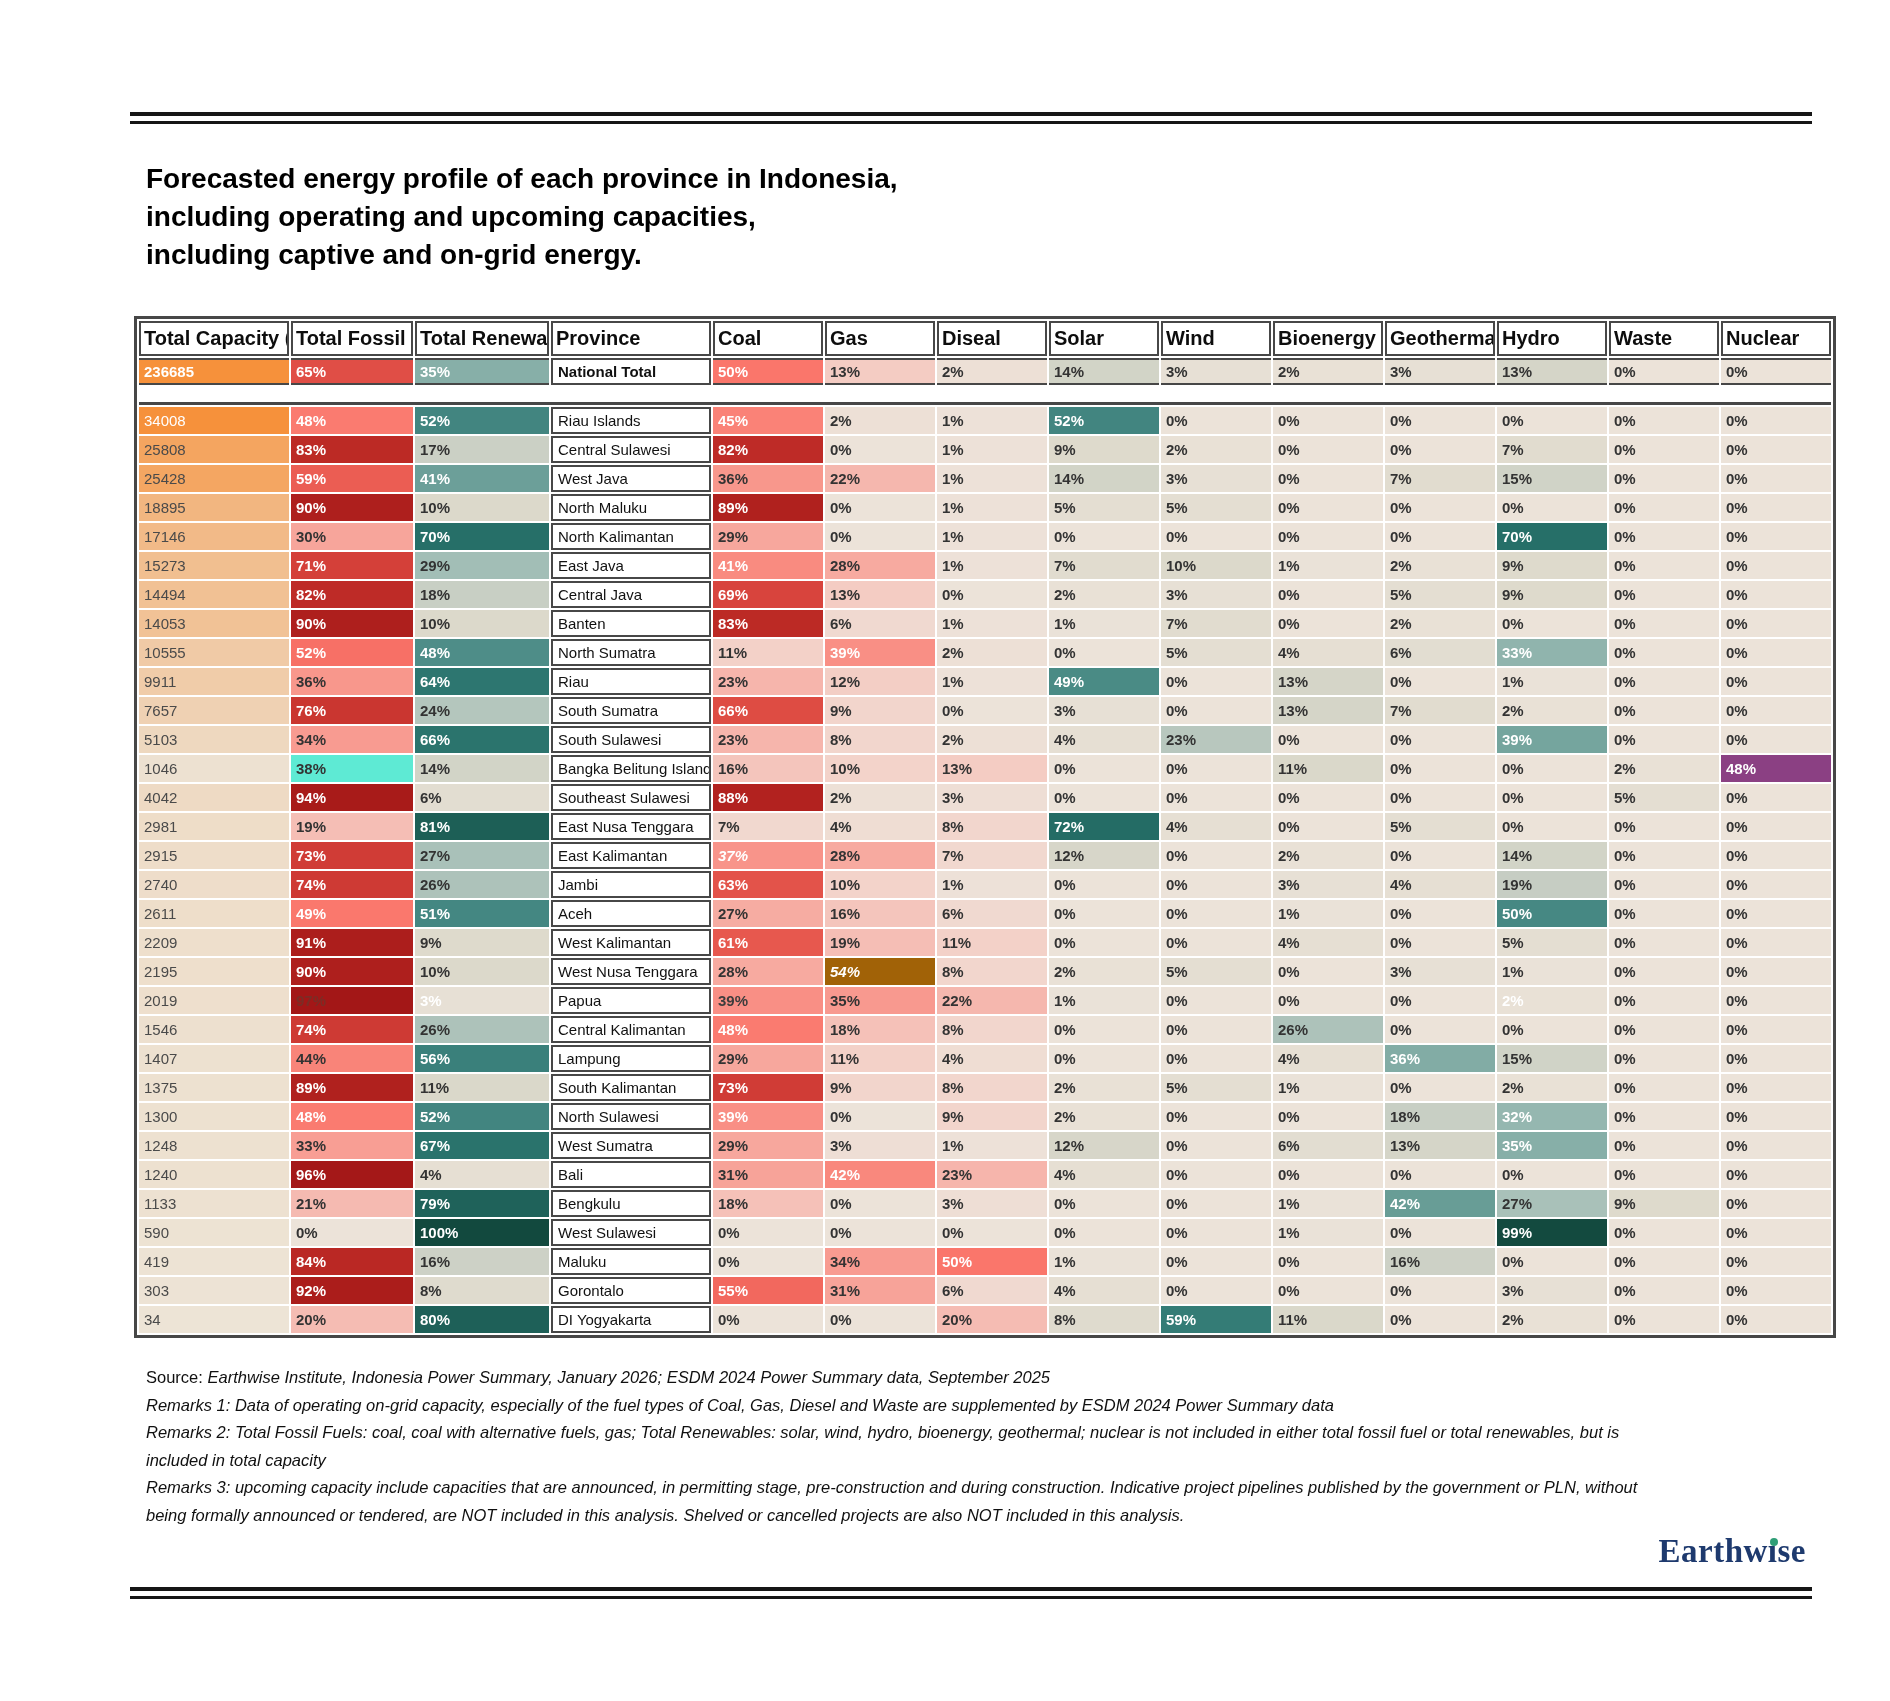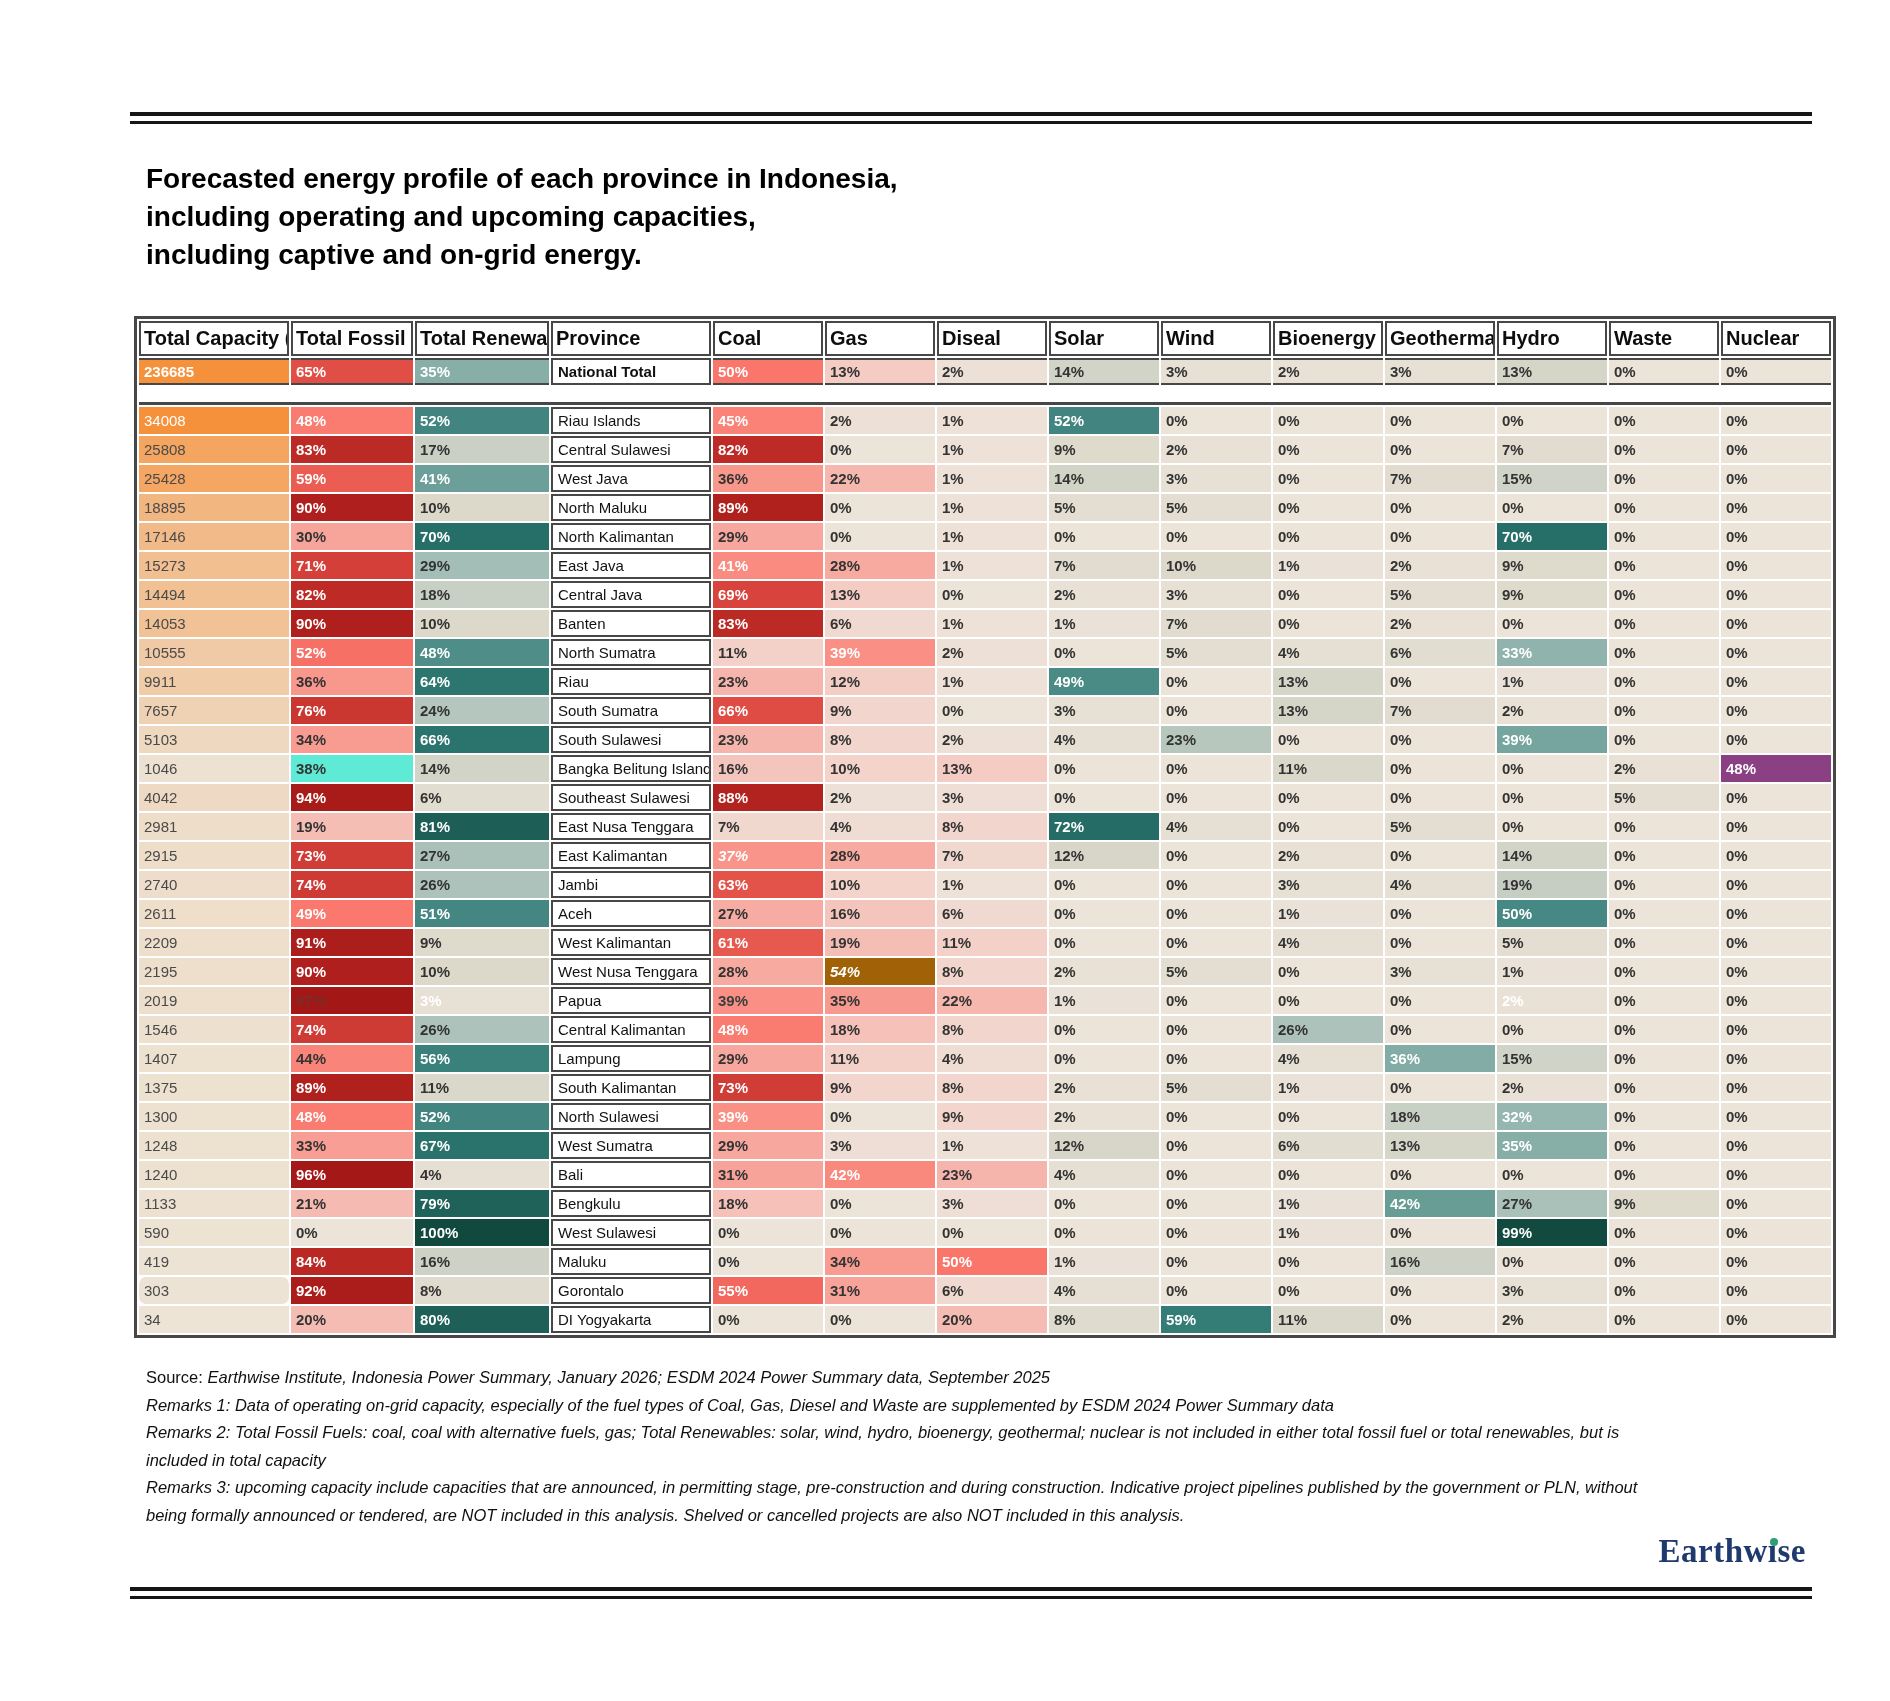--- a/index.html
+++ b/index.html
@@ -573,21 +573,21 @@
             <td style="background: rgb(250, 118, 107); color: rgb(255, 255, 255);">50%</td>
             <td style="background: rgb(234, 226, 216); color: rgb(51, 51, 51);">1%</td>
             <td style="background: rgb(236, 227, 217); color: rgb(51, 51, 51);">0%</td>
             <td style="background: rgb(236, 227, 217); color: rgb(51, 51, 51);">0%</td>
             <td style="background: rgb(205, 209, 198); color: rgb(51, 51, 51);">16%</td>
             <td style="background: rgb(236, 227, 217); color: rgb(51, 51, 51);">0%</td>
             <td style="background: rgb(236, 227, 217); color: rgb(51, 51, 51);">0%</td>
             <td style="background: rgb(236, 227, 217); color: rgb(51, 51, 51);">0%</td>
           </tr>
           <tr>
-            <td class="cap" style="background: rgb(237, 227, 213); color: rgb(74, 74, 74); border-radius: 7px;">303</td>
+            <td class="cap" style="background: rgb(237, 227, 213); color: rgb(74, 74, 74);">303</td>
             <td style="background: rgb(171, 29, 27); color: rgb(255, 255, 255);">92%</td>
             <td style="background: rgb(223, 219, 206); color: rgb(51, 51, 51);">8%</td>
             <td class="prov" style="background: rgb(255, 255, 255); color: rgb(17, 17, 17);">Gorontalo</td>
             <td style="background: rgb(242, 104, 94); color: rgb(255, 255, 255);">55%</td>
             <td style="background: rgb(247, 163, 153); color: rgb(51, 51, 51);">31%</td>
             <td style="background: rgb(240, 217, 208); color: rgb(51, 51, 51);">6%</td>
             <td style="background: rgb(230, 223, 211); color: rgb(51, 51, 51);">4%</td>
             <td style="background: rgb(236, 227, 217); color: rgb(51, 51, 51);">0%</td>
             <td style="background: rgb(236, 227, 217); color: rgb(51, 51, 51);">0%</td>
             <td style="background: rgb(236, 227, 217); color: rgb(51, 51, 51);">0%</td>

